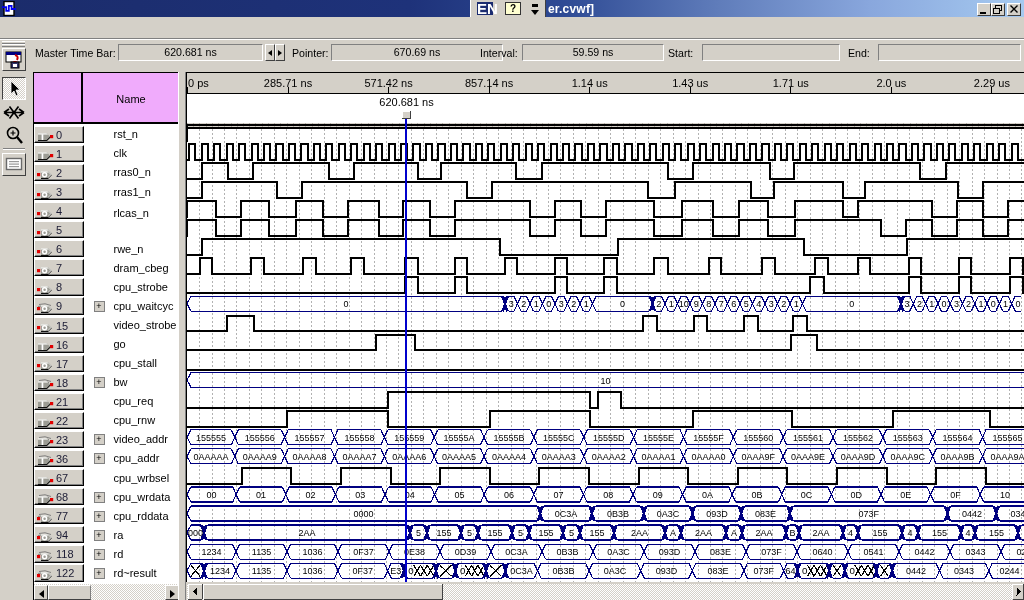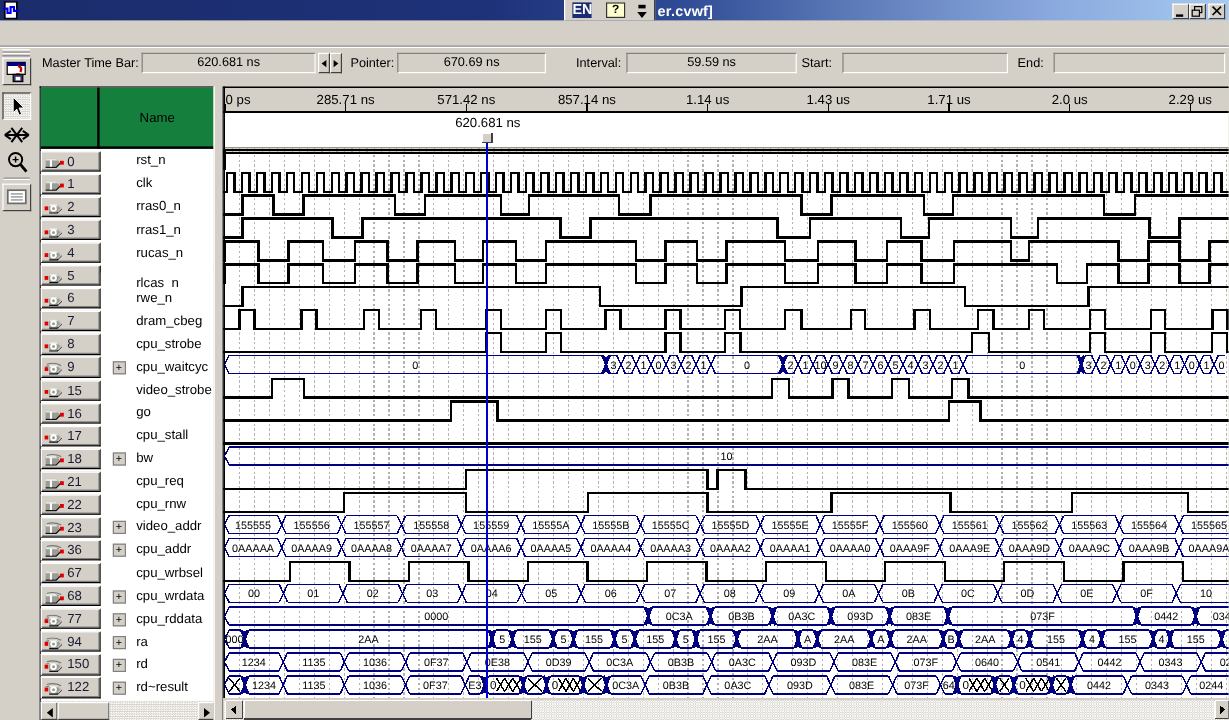--- a/index.html
+++ b/index.html
@@ -3,21 +3,21 @@
 *{margin:0;padding:0;box-sizing:border-box}
 html,body{width:1024px;height:600px;overflow:hidden;background:#d4d0c8;font-family:"Liberation Sans",sans-serif;-webkit-font-smoothing:none}
 #scr{position:relative;width:1024px;height:600px;overflow:hidden}
 .abs{position:absolute}
 
 #title{left:0;top:0;width:1024px;height:17px;background:linear-gradient(90deg,#1b2c6b 0%,#1e327a 40%,#2e4a94 55%,#5f7cba 70%,#89a7dd 85%,#a6caf0 100%);color:#fff;font-weight:bold;font-size:12px}
 #title .txt{position:absolute;left:19px;top:1.5px;white-space:nowrap;letter-spacing:0.2px}
 #qicon{position:absolute;left:2px;top:1px;width:15px;height:15px}
 #qicon svg{display:block}
 #langbar{position:absolute;left:470px;top:0px;width:76px;height:17px;background:#d4d0c8;border-left:1px solid #fff;border-right:1px solid #404040}
-#enbox{position:absolute;left:477px;top:2px;width:16px;height:13px;background:#1b2c70;color:#fff;font-size:12px;font-weight:bold;text-align:center;line-height:13px}
+#enbox{position:absolute;left:477px;top:2px;width:16px;height:13px;background:#1b2c70;color:#fff;font-size:15px;font-weight:bold;text-align:center;line-height:13px}
 #helpbox{position:absolute;left:505px;top:2px;width:16px;height:13px;background:#ffffd0;border:1px solid #333;color:#000;font-size:10px;font-weight:bold;text-align:center;line-height:11px}
 #langmin{position:absolute;left:530px;top:2px;width:11px;height:13px}
 #lm1{position:absolute;left:2px;top:2px;width:6px;height:2.5px;background:#000}
 #lm2{position:absolute;left:1px;top:8px;width:0;height:0;border:4px solid transparent;border-top:5px solid #000}
 #title .txt2{position:absolute;left:548px;top:1.5px;white-space:nowrap;letter-spacing:0.2px}
 .tbtn{position:absolute;top:3px;width:14px;height:13px;background:#d4d0c8;border-top:1px solid #fff;border-left:1px solid #fff;border-right:1px solid #404040;border-bottom:1px solid #404040;color:#000}
 
 #menu{left:0;top:17px;width:1024px;height:21px;background:#d4d0c8;font-size:11px;color:#000}
 #menu span{position:absolute;top:4px}
 #menubot{left:0;top:38px;width:1024px;height:2px;border-top:1px solid #808080;border-bottom:1px solid #fff}
@@ -31,21 +31,21 @@
 #sp2:after{border-width:3px 0 3px 4px;border-color:transparent transparent transparent #000}
 
 #vtb{left:0;top:40px;width:29px;height:560px;background:#d4d0c8}
 .hgrip{position:absolute;left:2px;width:23px;height:3px;border-top:1px solid #fff;border-bottom:1px solid #808080}
 .vbtn{position:absolute;left:2px;width:24px;height:23px;background:#d4d0c8}
 .vbtn.raised{border-top:1px solid #fff;border-left:1px solid #fff;border-right:1px solid #404040;border-bottom:1px solid #404040}
 .vbtn.pressed{border-top:1px solid #404040;border-left:1px solid #404040;border-right:1px solid #fff;border-bottom:1px solid #fff;background-image:repeating-conic-gradient(#fff 0% 25%,#d4d0c8 0% 50%);background-size:2px 2px}
 .vsep{position:absolute;left:3px;width:22px;height:2px;border-top:1px solid #808080;border-bottom:1px solid #fff}
 
 #npanel{left:33px;top:72px;width:145px;height:528px;background:#fff;border-left:1.5px solid #000;border-top:1.5px solid #000}
-#nhead{position:absolute;left:0;top:0;width:143.5px;height:51px;background:#15803d;border-bottom:2px solid #000}
+#nhead{position:absolute;left:0;top:0;width:143.5px;height:51px;background:#f0abfc;border-bottom:2px solid #000}
 #nhead .h1{position:absolute;left:0;top:0;width:49px;height:51px;border-right:2px solid #000}
 #nhead .h2{position:absolute;left:51px;top:0;width:92px;font-size:11px;text-align:center;padding-top:20px}
 .idxcell{position:absolute;left:0;width:49.5px;height:17.2px;background:#d4d0c8;border-top:1px solid #fff;border-left:1px solid #fff;border-right:1.2px solid #000;border-bottom:1.8px solid #000;box-shadow:inset -1px -1px 0 #808080}
 .idxnum{position:absolute;left:21px;top:2px;font-size:11px;color:#1a1a33}
 .namecell{position:absolute;left:49.5px;width:94px;height:19.07px;background:#fff;font-size:11px;color:#000}
 .namecell .nm{position:absolute;left:30px;top:2.5px;white-space:nowrap}
 .plus{position:absolute;left:10px;top:3.5px;width:11px;height:11px;border:1px solid #808080;background:#d4d0c8;font-size:9px;line-height:9px;text-align:center;color:#000}
 .icon{position:absolute;left:2px;top:2.5px;width:17px;height:12px}
 
 #nsb{position:absolute;left:0px;top:511px;width:143.5px;height:17px;background-image:repeating-conic-gradient(#fff 0% 25%,#d4d0c8 0% 50%);background-size:2px 2px}
@@ -83,21 +83,21 @@
         </svg></div>
 </div>
 <div class="abs" id="menubot"></div>
 <div class="abs" style="left:30px;top:41px;width:3px;height:22px;border-left:1px solid #fff;border-right:1px solid #808080"></div>
 <div class="abs" id="tbrow">
  <span class="lbl" style="left:6px">Master Time Bar:</span>
  <div class="fld" style="left:89px;width:145px">620.681 ns</div>
  <div class="spin" id="sp1" style="left:236px"></div>
  <div class="spin" id="sp2" style="left:246px"></div>
  <span class="lbl" style="left:263px">Pointer:</span>
- <div class="fld" style="left:302px;width:124px">670.69 ns</div>
+ <div class="fld" style="left:302px;width:172px">670.69 ns</div>
  <span class="lbl" style="left:451px">Interval:</span>
  <div class="fld" style="left:493px;width:142px">59.59 ns</div>
  <span class="lbl" style="left:639px">Start:</span>
  <div class="fld" style="left:673px;width:138px"></div>
  <span class="lbl" style="left:819px">End:</span>
  <div class="fld" style="left:849px;width:143px"></div>
 </div>
 <div class="abs" id="vtb">
  <div class="hgrip" style="top:1px"></div>
       <div class="hgrip" style="top:4px"></div>
@@ -207,21 +207,21 @@
         <span class="icon"><svg width="17" height="12" viewBox="0 0 17 12">
             <rect x="0" y="4" width="3.2" height="3.2" fill="#e00000"></rect>
             <polygon points="4,2 10.5,2 14,5.5 10.5,9 4,9" fill="#9c9c94"></polygon>
             <polygon points="4,2 10.5,2 12.2,3.8 4,3.8" fill="#e4e4e0"></polygon>
             <polygon points="4,9 10.5,9 14,5.5 14.8,6.2 11,10 4,10" fill="#111"></polygon>
             <path d="M11 2.5 L14 5.5 L11 8.5" stroke="#c4c4c0" stroke-width="1.2" fill="none"></path>
             <circle cx="7.6" cy="5.7" r="2" fill="none" stroke="#fff" stroke-width="1.5"></circle>
           </svg></span>
         <span class="idxnum">5</span>
       </div>
-      <div class="namecell" style="top:154px">
+      <div class="namecell" style="top:131px">
         <span class="nm">rlcas_n</span>
       </div>
       <div class="idxcell" style="top:167.22px">
         <span class="icon"><svg width="17" height="12" viewBox="0 0 17 12">
             <rect x="0" y="4" width="3.2" height="3.2" fill="#e00000"></rect>
             <polygon points="4,2 10.5,2 14,5.5 10.5,9 4,9" fill="#9c9c94"></polygon>
             <polygon points="4,2 10.5,2 12.2,3.8 4,3.8" fill="#e4e4e0"></polygon>
             <polygon points="4,9 10.5,9 14,5.5 14.8,6.2 11,10 4,10" fill="#111"></polygon>
             <path d="M11 2.5 L14 5.5 L11 8.5" stroke="#c4c4c0" stroke-width="1.2" fill="none"></path>
             <circle cx="7.6" cy="5.7" r="2" fill="none" stroke="#fff" stroke-width="1.5"></circle>
@@ -450,21 +450,21 @@
       <div class="idxcell" style="top:472.34px">
         <span class="icon"><svg width="17" height="12" viewBox="0 0 17 12">
             <rect x="0" y="4" width="3.2" height="3.2" fill="#e00000"></rect>
             <path d="M2 1.5 Q8 -0.5 14 2.5 M1 3.5 Q7 1.8 12 3.5" stroke="#777" stroke-width="0.9" fill="none"></path>
             <polygon points="4,2 10.5,2 14,5.5 10.5,9 4,9" fill="#9c9c94"></polygon>
             <polygon points="4,2 10.5,2 12.2,3.8 4,3.8" fill="#e4e4e0"></polygon>
             <polygon points="4,9 10.5,9 14,5.5 14.8,6.2 11,10 4,10" fill="#111"></polygon>
             <path d="M11 2.5 L14 5.5 L11 8.5" stroke="#c4c4c0" stroke-width="1.2" fill="none"></path>
             <circle cx="7.6" cy="5.7" r="2" fill="none" stroke="#fff" stroke-width="1.5"></circle>
           </svg></span>
-        <span class="idxnum">150</span>
+        <span class="idxnum">118</span>
       </div>
       <div class="namecell" style="top:472.34px">
         <span class="plus">+</span>
         <span class="nm">rd</span>
       </div>
       <div class="idxcell" style="top:491.41px">
         <span class="icon"><svg width="17" height="12" viewBox="0 0 17 12">
             <rect x="0" y="4" width="3.2" height="3.2" fill="#e00000"></rect>
             <path d="M2 1.5 Q8 -0.5 14 2.5 M1 3.5 Q7 1.8 12 3.5" stroke="#777" stroke-width="0.9" fill="none"></path>
             <polygon points="4,2 10.5,2 14,5.5 10.5,9 4,9" fill="#9c9c94"></polygon>

